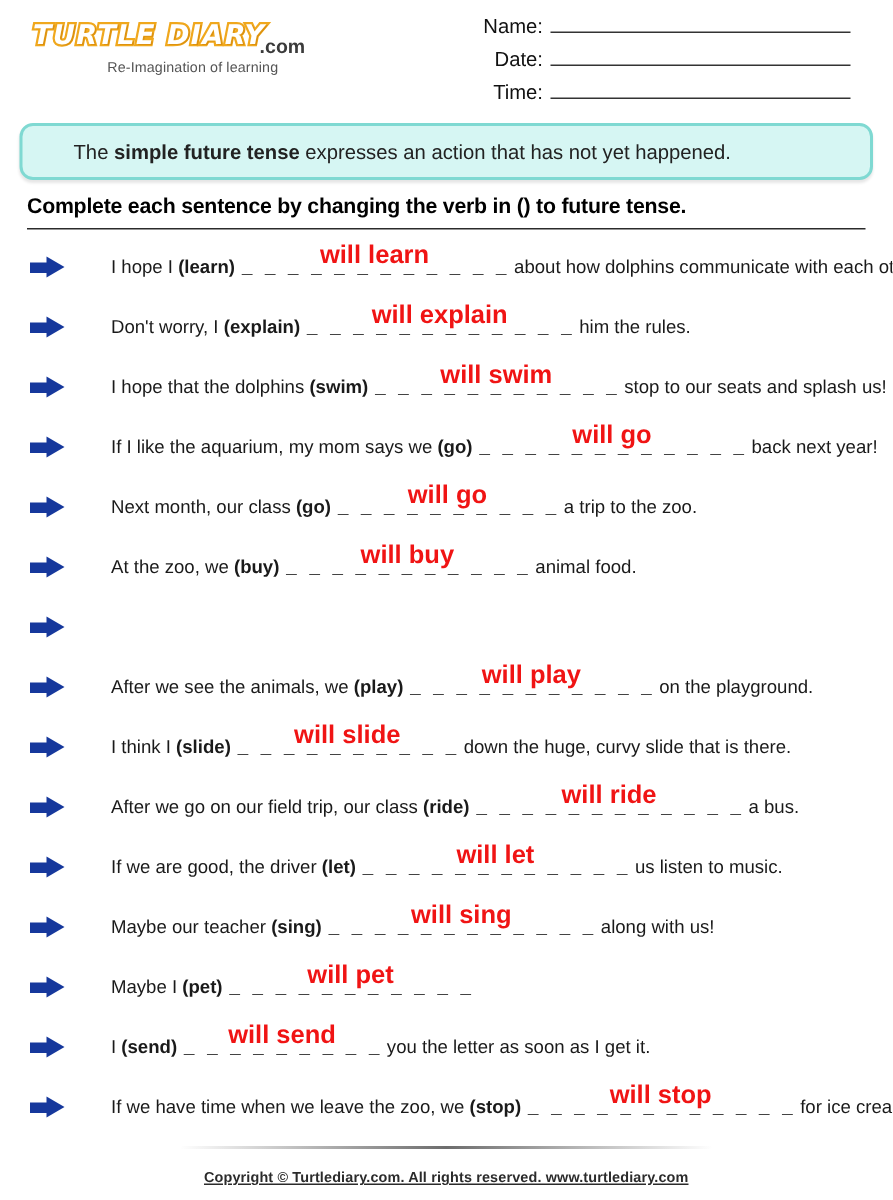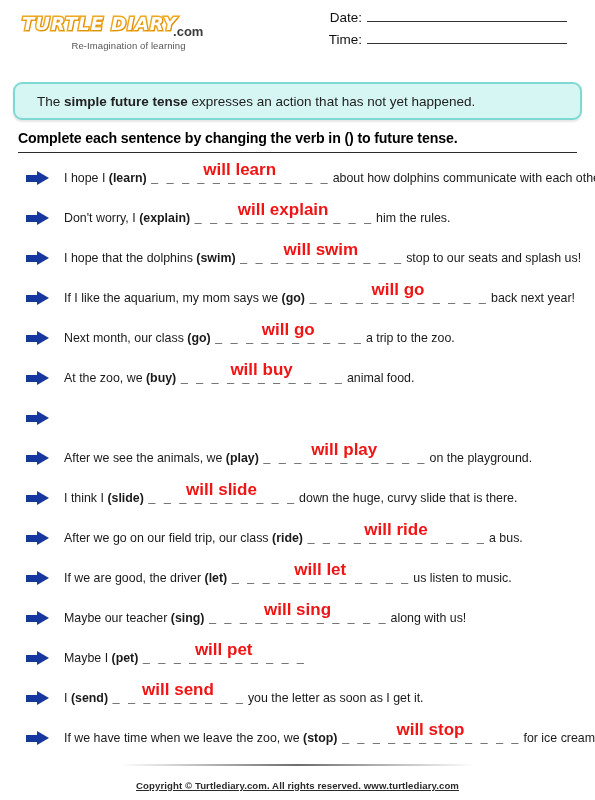--- a/index.html
+++ b/index.html
@@ -99,21 +99,21 @@
     border-radius: 9px;
     height: 38px;
     display: flex;
     align-items: center;
     box-sizing: border-box;
     box-shadow: 0 2px 2px rgba(0,0,0,0.10);
   }
   .info-text {
     font-size: 13.5px;
     color: #222222;
-    padding-left: 22px;
+    padding-left: 34px;
   }
   .info-text b { font-weight: bold; }
 
   
   .instruction {
     margin: 10px 14px 0 18px;
     font-size: 14.2px;
     font-weight: bold;
     color: #000000;
     letter-spacing: -0.15px;
@@ -124,21 +124,22 @@
   }
 
   
   .questions {
     margin-top: 5px;
   }
   .q-row {
     display: flex;
     align-items: center;
     height: 40px;
-    padding-left: 26px;
+    padding-left: 20px;
+    gap: 16px;
   }
   .arrow-icon {
     flex: 0 0 auto;
     width: 24px;
     height: 14px;
     margin-right: 14px;
     position: relative;
   }
   .arrow-icon .shaft {
     position: absolute;
@@ -226,20 +227,24 @@
 
   <div class="logo-block">
     <div>
       <span class="logo-word">TURTLE DIARY</span><span class="logo-dotcom">.com</span>
     </div>
     <div class="logo-tag">Re-Imagination of learning</div>
   </div>
 
   <div class="fields">
     <div class="field-row">
+      <span class="field-label">Name:</span>
+      <span class="field-line"></span>
+    </div>
+    <div class="field-row">
       <span class="field-label">Date:</span>
       <span class="field-line"></span>
     </div>
     <div class="field-row">
       <span class="field-label">Time:</span>
       <span class="field-line"></span>
     </div>
   </div>
 
 </div>

